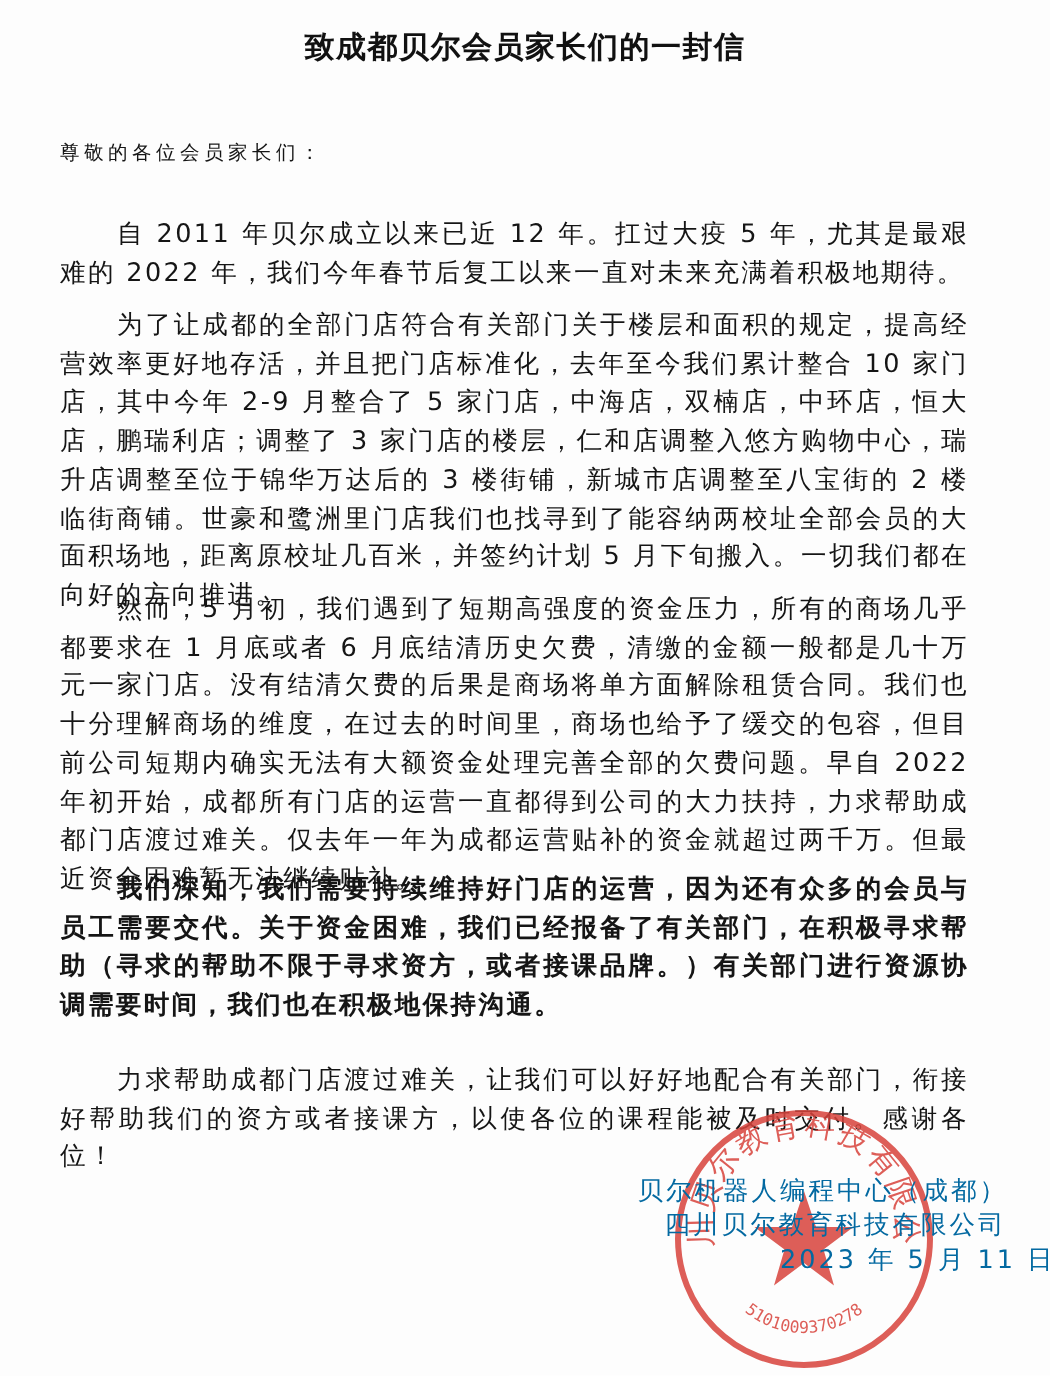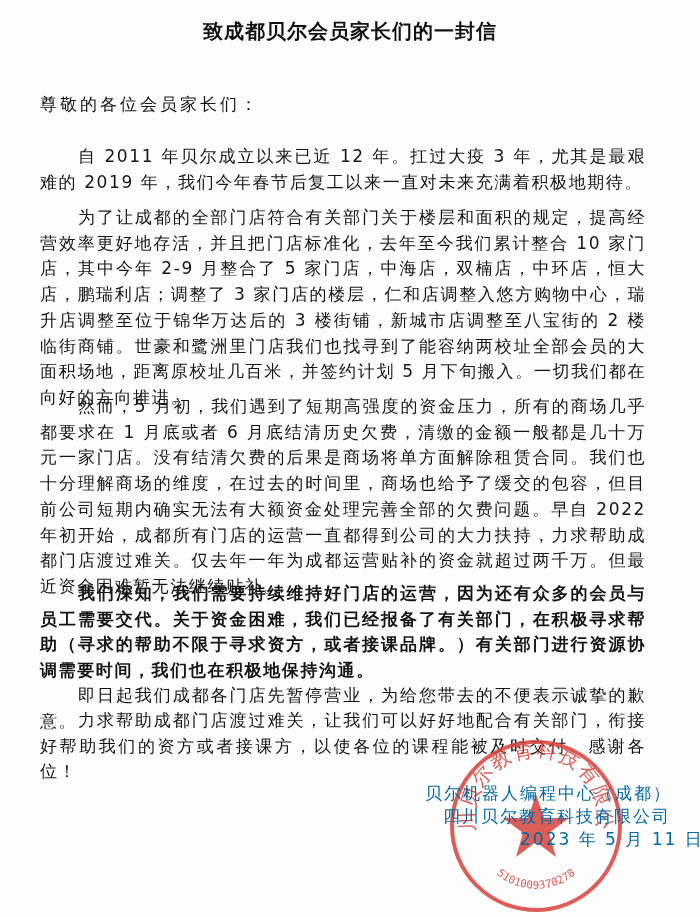--- a/index.html
+++ b/index.html
@@ -9,21 +9,21 @@
     font-family: "DejaVu Sans", sans-serif;
     color: #151515;
   }
   .page { position: absolute; left: 0; top: 0; width: 700px; height: 917px; background: #fdfdfd; }
   .title {
     position: absolute; left: 0; top: 18px; width: 700px; text-align: center;
     font-size: 20px; font-weight: bold; letter-spacing: 1px; color: #111;
   }
   .salutation {
     position: absolute; left: 40px; top: 93px;
-    font-size: 17px; letter-spacing: 3px; color: #151515;
+    font-size: 13px; letter-spacing: 3px; color: #151515;
   }
   .para {
     position: absolute; left: 40px; width: 606px;
     font-size: 17px; line-height: 25.7px; letter-spacing: 1.6px;
     text-align: justify; text-indent: 38px; color: #151515;
   }
   .p1 { top: 144px; }
   .p2 { top: 205px; }
   .p3 { top: 394px; }
   .p4 { top: 581px; font-weight: bold; }
@@ -35,25 +35,24 @@
   .sig3 { left: 520px; top: 828px; }
   .stamp { position: absolute; left: 448px; top: 738px; width: 176px; height: 176px; z-index: 1; opacity: 0.85; }
 </style>
 </head>
 <body>
 
 <div class="page">
   <div class="title">致成都贝尔会员家长们的一封信</div>
   <div class="salutation">尊敬的各位会员家长们：</div>
 
-  <div class="para p1">自 2011 年贝尔成立以来已近 12 年。扛过大疫 3 年，尤其是最艰难的 2019 年，我们今年春节后复工以来一直对未来充满着积极地期待。</div>
+  <div class="para p1">自 2011 年贝尔成立以来已近 12 年。扛过大疫 5 年，尤其是最艰难的 2022 年，我们今年春节后复工以来一直对未来充满着积极地期待。</div>
   <div class="para p2">为了让成都的全部门店符合有关部门关于楼层和面积的规定，提高经营效率更好地存活，并且把门店标准化，去年至今我们累计整合 10 家门店，其中今年 2-9 月整合了 5 家门店，中海店，双楠店，中环店，恒大店，鹏瑞利店；调整了 3 家门店的楼层，仁和店调整入悠方购物中心，瑞升店调整至位于锦华万达后的 3 楼街铺，新城市店调整至八宝街的 2 楼临街商铺。世豪和鹭洲里门店我们也找寻到了能容纳两校址全部会员的大面积场地，距离原校址几百米，并签约计划 5 月下旬搬入。一切我们都在向好的方向推进。</div>
   <div class="para p3">然而，5 月初，我们遇到了短期高强度的资金压力，所有的商场几乎都要求在 1 月底或者 6 月底结清历史欠费，清缴的金额一般都是几十万元一家门店。没有结清欠费的后果是商场将单方面解除租赁合同。我们也十分理解商场的维度，在过去的时间里，商场也给予了缓交的包容，但目前公司短期内确实无法有大额资金处理完善全部的欠费问题。早自 2022 年初开始，成都所有门店的运营一直都得到公司的大力扶持，力求帮助成都门店渡过难关。仅去年一年为成都运营贴补的资金就超过两千万。但最近资金困难暂无法继续贴补。</div>
   <div class="para p4">我们深知，我们需要持续维持好门店的运营，因为还有众多的会员与员工需要交代。关于资金困难，我们已经报备了有关部门，在积极寻求帮助（寻求的帮助不限于寻求资方，或者接课品牌。）有关部门进行资源协调需要时间，我们也在积极地保持沟通。</div>
-  <div class="para p5">即日起我们成都各门店先暂停营业，为给您带去的不便表示诚挚的歉意。</div>
   <div class="para p6">力求帮助成都门店渡过难关，让我们可以好好地配合有关部门，衔接好帮助我们的资方或者接课方，以使各位的课程能被及时交付。感谢各位！</div>
 
   <svg class="stamp" viewBox="0 0 176 176" xmlns="http://www.w3.org/2000/svg">
     <defs>
       <path id="topArc" d="M 28 96 A 62 62 0 1 1 148 96"></path>
       <path id="botArc" d="M 40 128 A 62 62 0 0 0 136 128"></path>
     </defs>
     <circle cx="88" cy="88" r="84" fill="none" stroke="#d8433c" stroke-width="4"></circle>
     <polygon points="88,56 96,80 121,80 101,95 108,119 88,104 68,119 75,95 55,80 80,80" fill="#d8433c"></polygon>
     <text font-size="20" fill="#d8433c" font-family="DejaVu Sans, sans-serif" letter-spacing="2">

